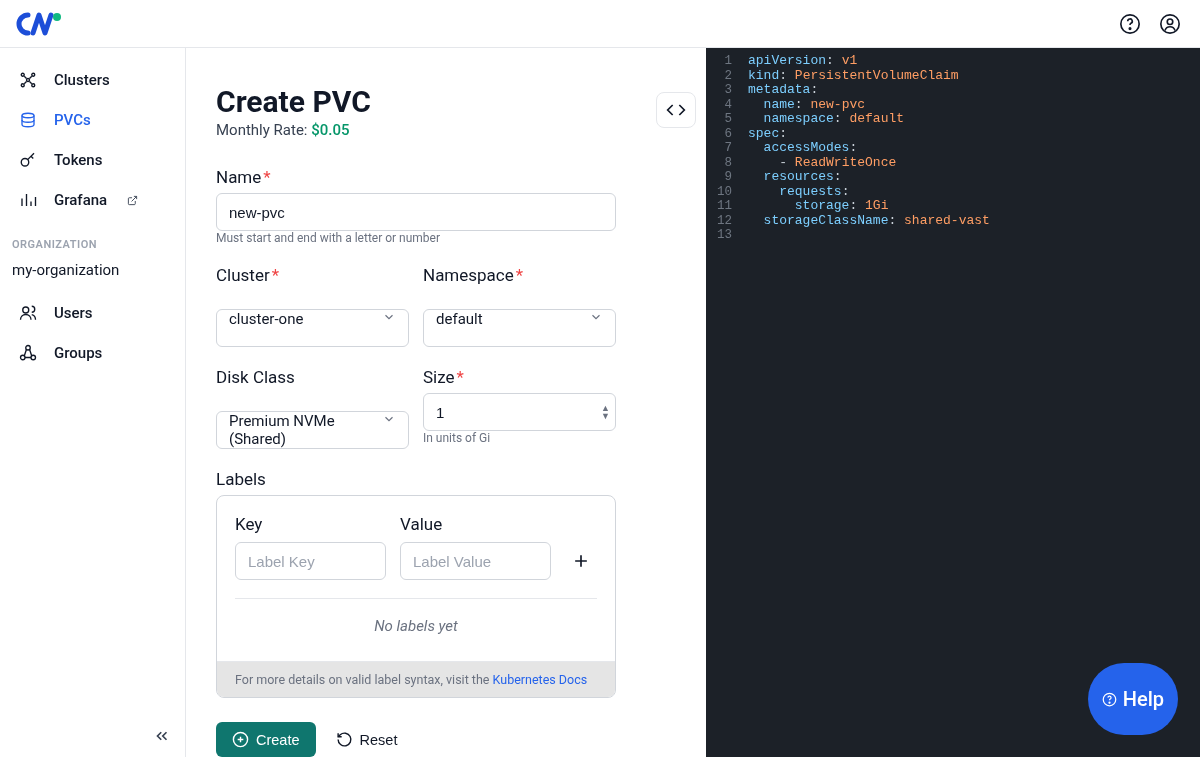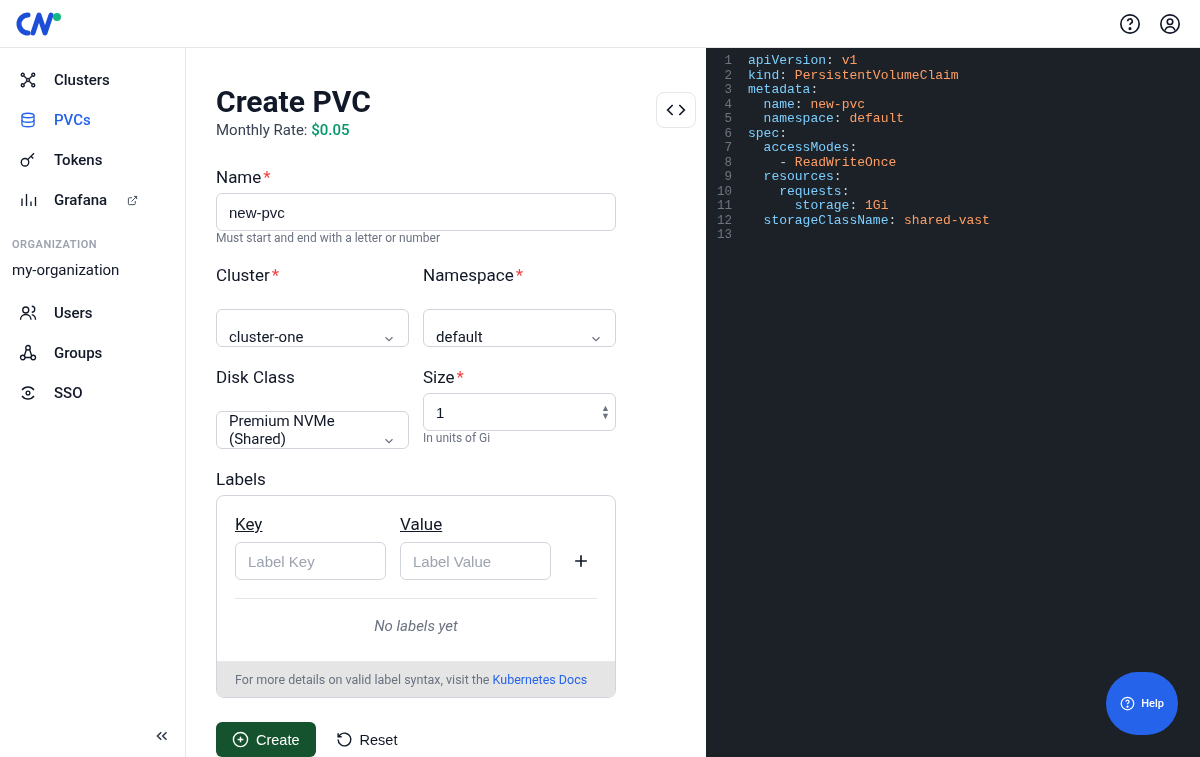--- a/index.html
+++ b/index.html
@@ -22,56 +22,56 @@
   .ext-icon { margin-left:4px; font-size:12px; color:#374151; }
   
   .main { flex:1; display:flex; min-width:0; }
   .form-pane { padding: 36px 30px 20px 30px; width: 460px; }
   .form-pane h1 { font-size:30px; font-weight:700; margin-bottom:2px; }
   .rate { font-size:15px; color:#374151; margin-bottom:28px; }
   .rate-val { color:#059669; font-weight:500;}
   .field-label { font-size:17px; color:#111827; margin-bottom:6px; display:block; }
   .req { color:#ef4444; margin-left:2px; }
   .input, .select { width:100%; height:38px; border:1px solid #d1d5db; border-radius:6px; padding: 0 12px; font-size:15px; color:#111827; background:#fff; }
-  .select { display:flex; align-items:flex-end; justify-content:space-between; cursor:pointer;margin-top:24px; }
+  .select { display:flex; align-items:flex-start; justify-content:space-between; cursor:pointer;margin-top:24px; }
   .chev { color:#6b7280; }
   .hint { font-size:12px; color:#6b7280; }
   .field { margin-bottom:20px; }
   .field-row { display:flex; gap:14px; }
   .field-row .field { flex:1; margin-bottom:20px; }
   .num-input-wrap { position:relative; }
   .num-steppers { position:absolute; right:6px; top:50%; transform:translateY(-50%); display:flex; flex-direction:column; font-size:9px; color:#6b7280; line-height:8px; }
   
   .labels-box { border:1px solid #d1d5db; border-radius:8px; overflow:hidden; }
   .labels-inner { padding: 18px 18px 10px 18px; }
   .labels-row { display:flex; gap:14px; align-items:flex-end; }
-  .labels-row .col { flex:1;text-decoration:underline; }
+  .labels-row .col { flex:1; }
   .add-btn { width:32px; height:38px; display:flex; align-items:center; justify-content:center; cursor:pointer; font-size:22px; color:#111827; }
   .labels-divider { border:none; border-top:1px solid #e5e7eb; margin: 18px 0 0 0; }
   .no-labels { text-align:center; font-style:italic; color:#6b7280; padding:18px 0 16px 0; font-size:15px; }
   .labels-footer { background:#e5e5e5; border-top:1px solid #e5e7eb; padding: 10px 18px; font-size:12.5px; color:#6b7280; }
   .labels-footer a { color:#2563eb; text-decoration:none; }
   
   .actions { display:flex; gap:20px; margin-top:24px; align-items:center; }
-  .btn-primary { background:#14532d; color:#fff; border:none; border-radius:6px; padding: 9px 16px; font-size:14.5px; font-weight:500; display:flex; align-items:center; gap:7px; cursor:pointer; }
+  .btn-primary { background:#0f766e; color:#fff; border:none; border-radius:6px; padding: 9px 16px; font-size:14.5px; font-weight:500; display:flex; align-items:center; gap:7px; cursor:pointer; }
   .btn-ghost { background:none; border:none; color:#111827; font-size:14.5px; display:flex; align-items:center; gap:7px; cursor:pointer; }
   
   .code-toggle-wrap { width:60px; padding-top:44px; display:flex; justify-content:center; }
   .code-toggle { width:40px; height:36px; border:1px solid #e5e7eb; border-radius:8px; display:flex; align-items:center; justify-content:center; cursor:pointer; color:#111827; }
   
   .code-pane { flex:1; background:#1c2128; display:flex; font-family: "SFMono-Regular", Consolas, "Liberation Mono", Menlo, monospace; font-size:13px; line-height:14.5px; min-width:0; }
   .gutter { background:#1c2128; color:#6e7681; padding: 6px 8px 0 0; text-align:right; user-select:none; font-size:12.5px; width:34px;}
   .gutter div { height:14.5px; }
   .code { padding: 6px 12px 0 8px; white-space:pre; color:#c9d1d9; }
   .code .k { color:#7dcfff; } 
   .code .s { color:#ff9e64; } 
   .code .p { color:#c9d1d9; } 
   .code-line { height:14.5px; display:block; }
   
-  .help-fab { position:fixed; right:22px; bottom:22px; background:#2563eb; color:#fff; border-radius:999px; padding:24px 14px; font-size:11px; display:flex; align-items:center; gap:6px; cursor:pointer; font-weight:500;}
+  .help-fab { position:fixed; right:22px; bottom:22px; background:#2563eb; color:#fff; border-radius:999px; padding:24px 14px; font-size:20px; display:flex; align-items:center; gap:6px; cursor:pointer; font-weight:500;}
   svg { display:block; }
   .input::placeholder { color:#9ca3af; }
 </style>
 </head>
 <body>
 
 <div class="topbar">
   <div class="logo">
     <svg width="46" height="26" viewBox="0 0 46 26">
       <path d="M12 4 A9 9 0 1 0 12 22" stroke="#1d4ed8" stroke-width="5" fill="none" stroke-linecap="round"></path>
@@ -161,29 +161,20 @@
     <div class="nav-item">
       <span class="nav-icon">
         <svg width="18" height="18" viewBox="0 0 24 24" fill="none" stroke="currentColor" stroke-width="1.8">
             <circle cx="12" cy="5" r="3"></circle>
             <circle cx="5" cy="18" r="3"></circle>
             <circle cx="19" cy="18" r="3"></circle>
             <path d="M10 7l-3 9M14 7l3 9M8 18h8"></path>
           </svg>
       </span>
       <span>Groups</span>
-    </div>
-    <div class="nav-item">
-      <span class="nav-icon">
-        <svg width="18" height="18" viewBox="0 0 24 24" fill="none" stroke="currentColor" stroke-width="1.8">
-            <circle cx="12" cy="12" r="2.5"></circle>
-            <path d="M4 8a10 10 0 0 1 16 0M4 16a10 10 0 0 0 16 0"></path>
-          </svg>
-      </span>
-      <span>SSO</span>
     </div>
 
     <div class="sidebar-collapse">
       <svg width="18" height="18" viewBox="0 0 24 24" fill="none" stroke="currentColor" stroke-width="2.2">
           <path d="M11 17l-5-5 5-5M18 17l-5-5 5-5"></path>
         </svg>
     </div>
   </div>
 
   <div class="main">

